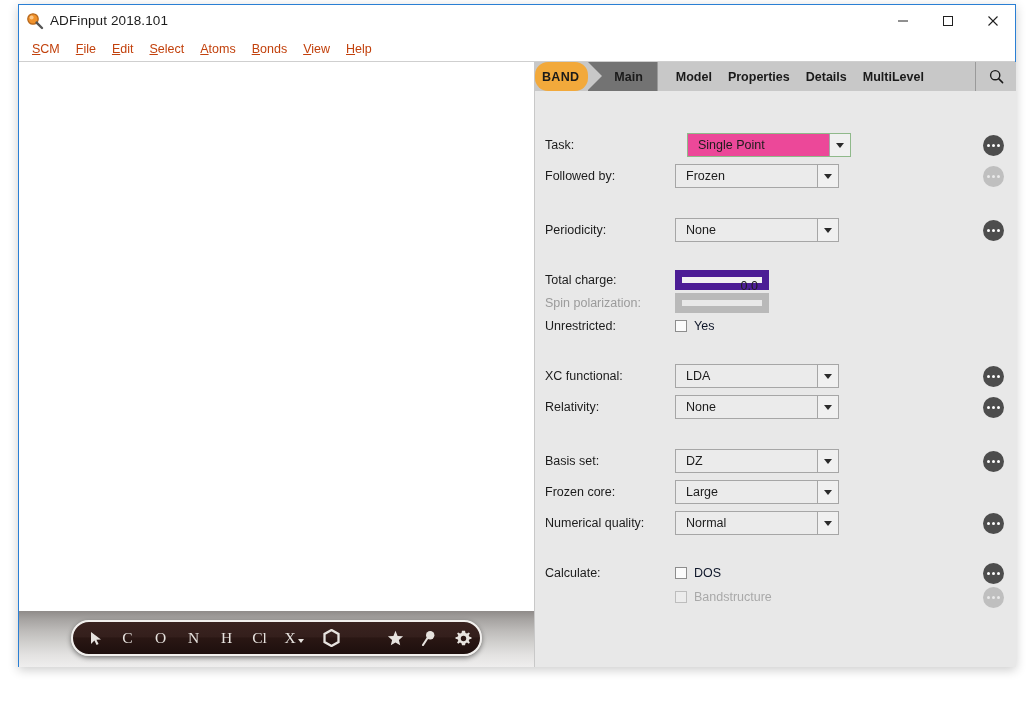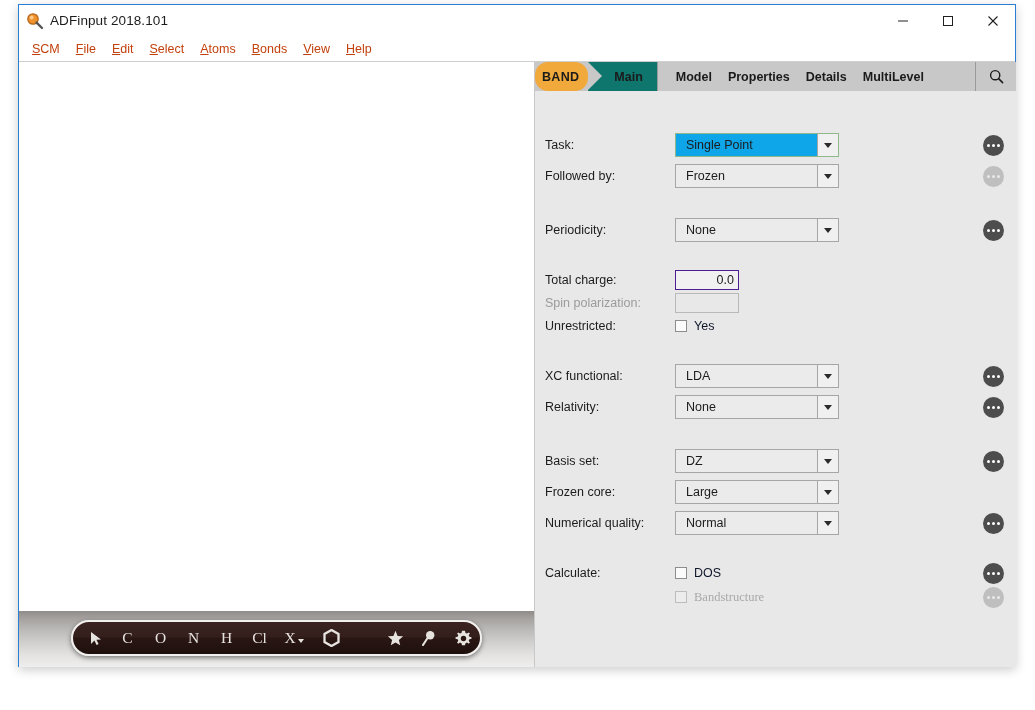--- a/index.html
+++ b/index.html
@@ -165,21 +165,21 @@
   .tab-band::after {
     content: "";
     position: absolute;
     right: -14px; top: 0;
     width: 0; height: 0;
     border-top: 14.5px solid transparent;
     border-bottom: 14.5px solid transparent;
     border-left: 14px solid #f2a93b;
   }
   .tab-main {
-    background: #0f766e;
+    background: #737373;
     color: #1a1a1a;
     font-size: 12.5px;
     font-weight: bold;
     display: flex;
     align-items: center;
     padding: 0 14px 0 26px;
     position: relative;
   }
   .tab-main::before {
     content: "";
@@ -240,21 +240,21 @@
     position: absolute;
     left: 140px;
     width: 164px;
     height: 24px;
     box-sizing: border-box;
     border: 1px solid #a6a6a6;
     background: #ebebeb;
     display: flex;
     align-items: stretch;
   }
-  .combo.hl { background: #0ea5e9; border-color: #8fb98a; }
+  .combo.hl { background: #ec4899; border-color: #8fb98a; margin-left: 12px; }
   .combo-val {
     flex: 1 1 auto;
     font-size: 12.5px;
     color: #1c1c1c;
     display: flex;
     align-items: center;
     padding-left: 10px;
   }
   .combo-arrow {
     width: 20px;
@@ -269,24 +269,24 @@
     display: block;
     width: 0; height: 0;
     border-left: 4.5px solid transparent;
     border-right: 4.5px solid transparent;
     border-top: 5.5px solid #2a2a2a;
   }
 
   .txtfield {
     position: absolute;
     left: 140px;
-    width: 64px;
+    width: 94px;
     height: 20px;
     box-sizing: border-box;
-    border: 1px solid #4c1d95;
+    border: 7px solid #4c1d95;
     background: #f1f1f1;
     font-size: 12.5px;
     color: #1c1c1c;
     text-align: right;
     line-height: 18px;
     padding-right: 4px;
   }
   .txtfield.dis { background: #e8e8e8; border-color: #b9b9b9; color: #a0a0a0; }
 
   .chk-wrap {
@@ -580,21 +580,21 @@
             <span class="chk"></span>
             <span class="chk-lbl">DOS</span>
           </div>
           <div class="dots">
               <span></span>
               <span></span>
               <span></span>
             </div>
         </div>
 
-        <div class="row" style="top:494px;font-family:Liberation Serif, serif;">
+        <div class="row" style="top:494px;">
           <div class="chk-wrap">
             <span class="chk dis"></span>
             <span class="chk-lbl dis">Bandstructure</span>
           </div>
           <div class="dots dis">
               <span></span>
               <span></span>
               <span></span>
             </div>
         </div>

